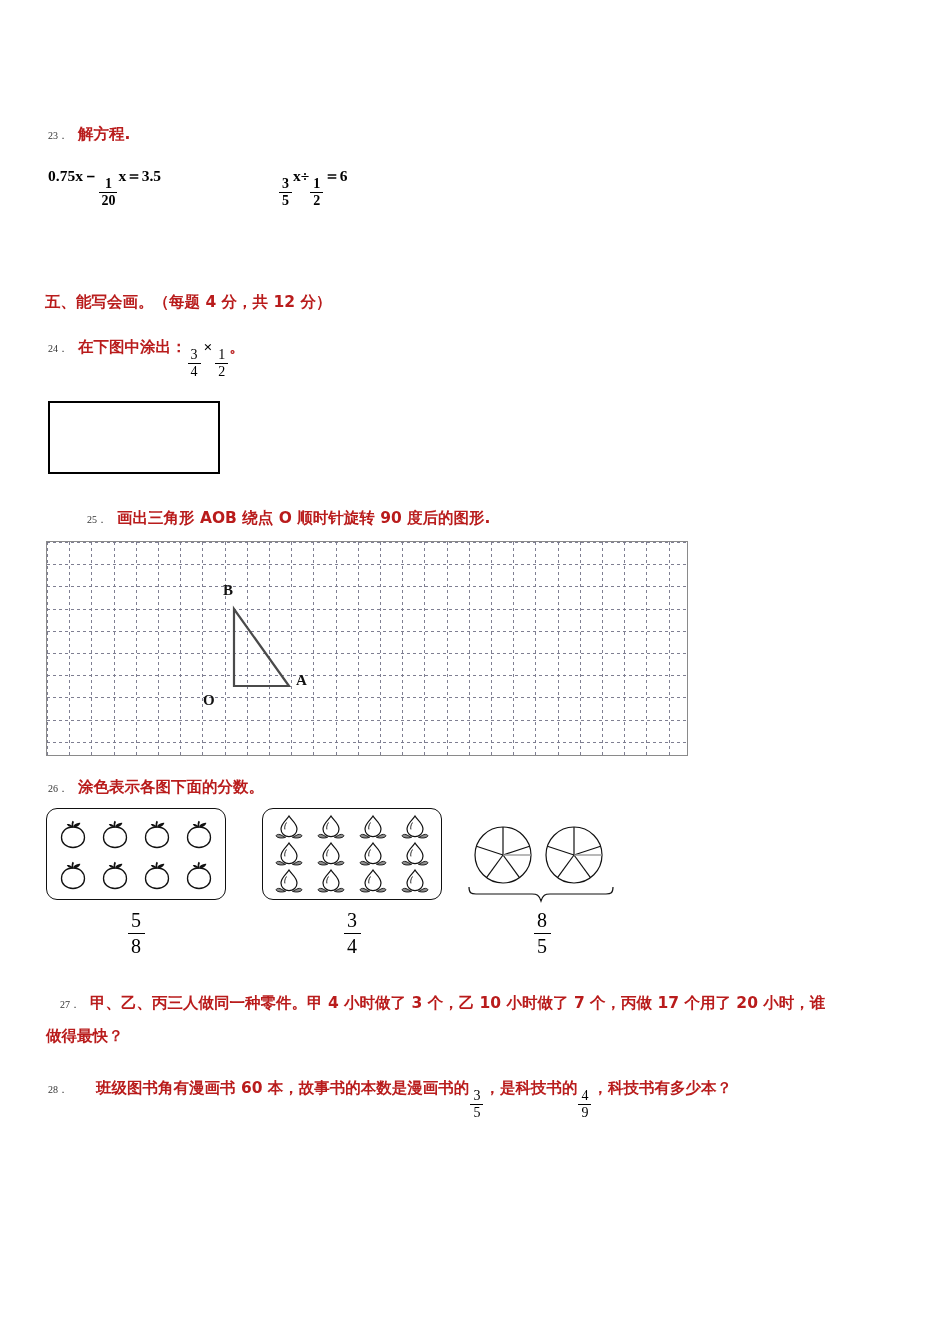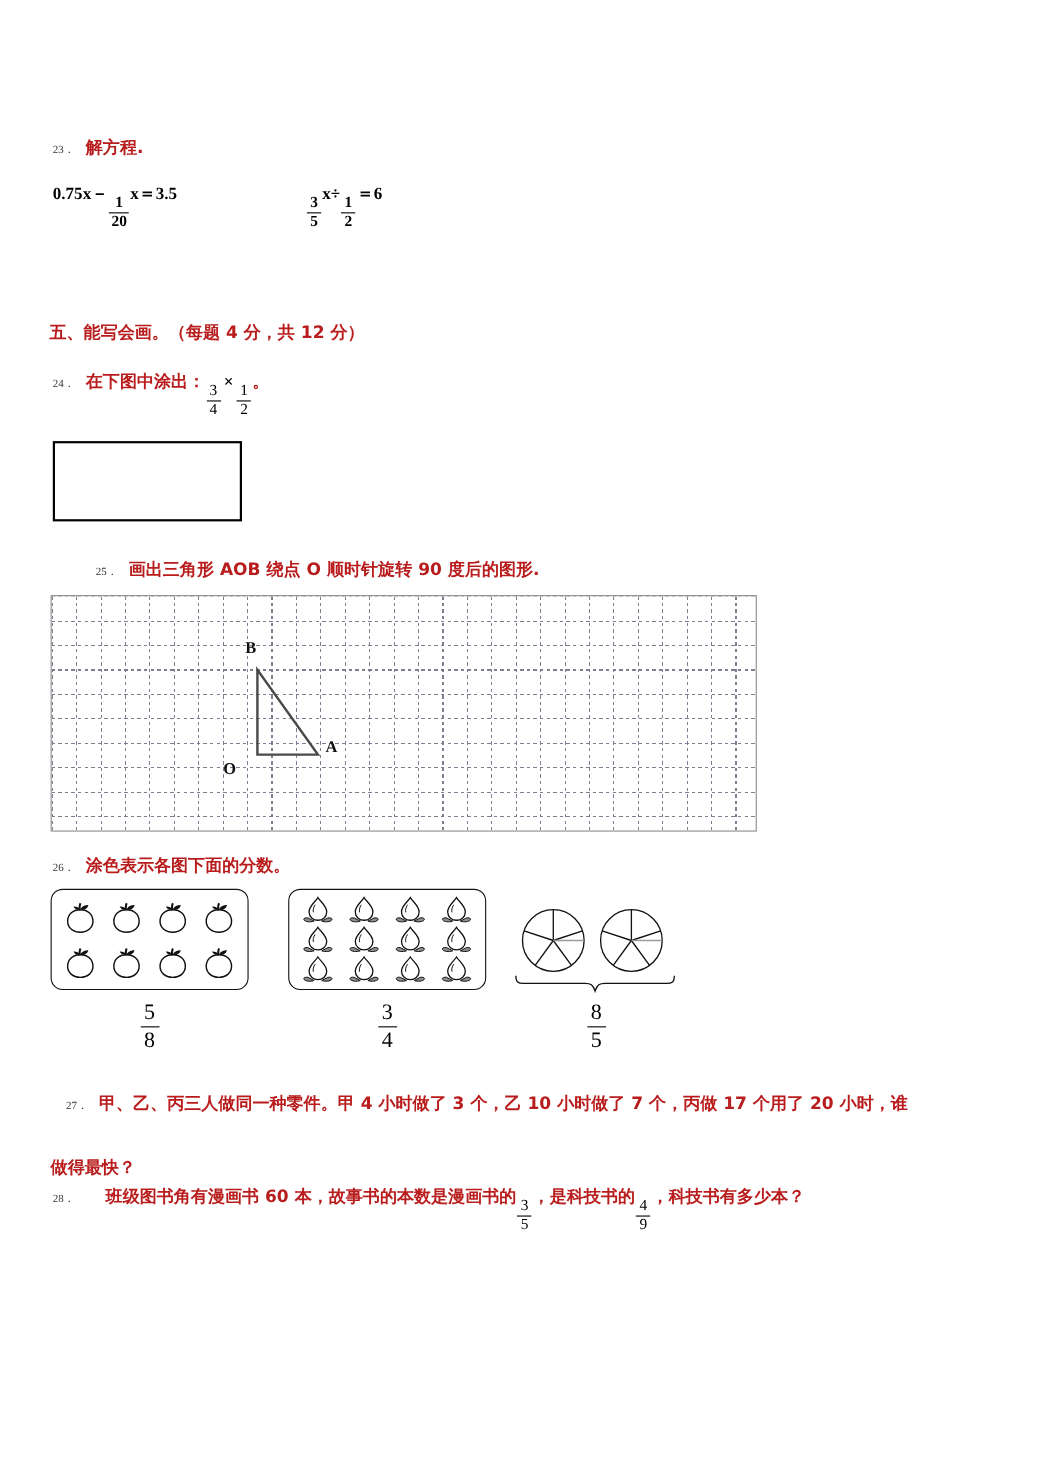--- a/index.html
+++ b/index.html
@@ -347,21 +347,21 @@
       <span class="bar"></span>
       <span>5</span>
     </span>
   </div>
 
 
   <div class="abs" style="left:60px;top:993px;width:880px;">
     <span class="qnum">27．</span>
     <span class="cn" style="margin-left:6px;">甲、乙、丙三人做同一种零件。甲 4 小时做了 3 个，乙 10 小时做了 7 个，丙做 17 个用了 20 小时，谁</span>
   </div>
-  <div class="abs cn" style="left:46px;top:1051px;">做得最快？</div>
+  <div class="abs cn" style="left:46px;top:1026px;">做得最快？</div>
 
   <div class="abs" style="left:48px;top:1078px;width:880px;">
     <span class="qnum">28．</span>
     <span class="cn" style="margin-left:24px;">班级图书角有漫画书 60 本，故事书的本数是漫画书的</span><span class="frac serif" style="font-size:16px;">
         <span class="num">3</span>
         <span class="bar"></span>
         <span class="den">5</span>
       </span><span class="cn">，是科技书的</span><span class="frac serif" style="font-size:16px;">
         <span class="num">4</span>
         <span class="bar"></span>

